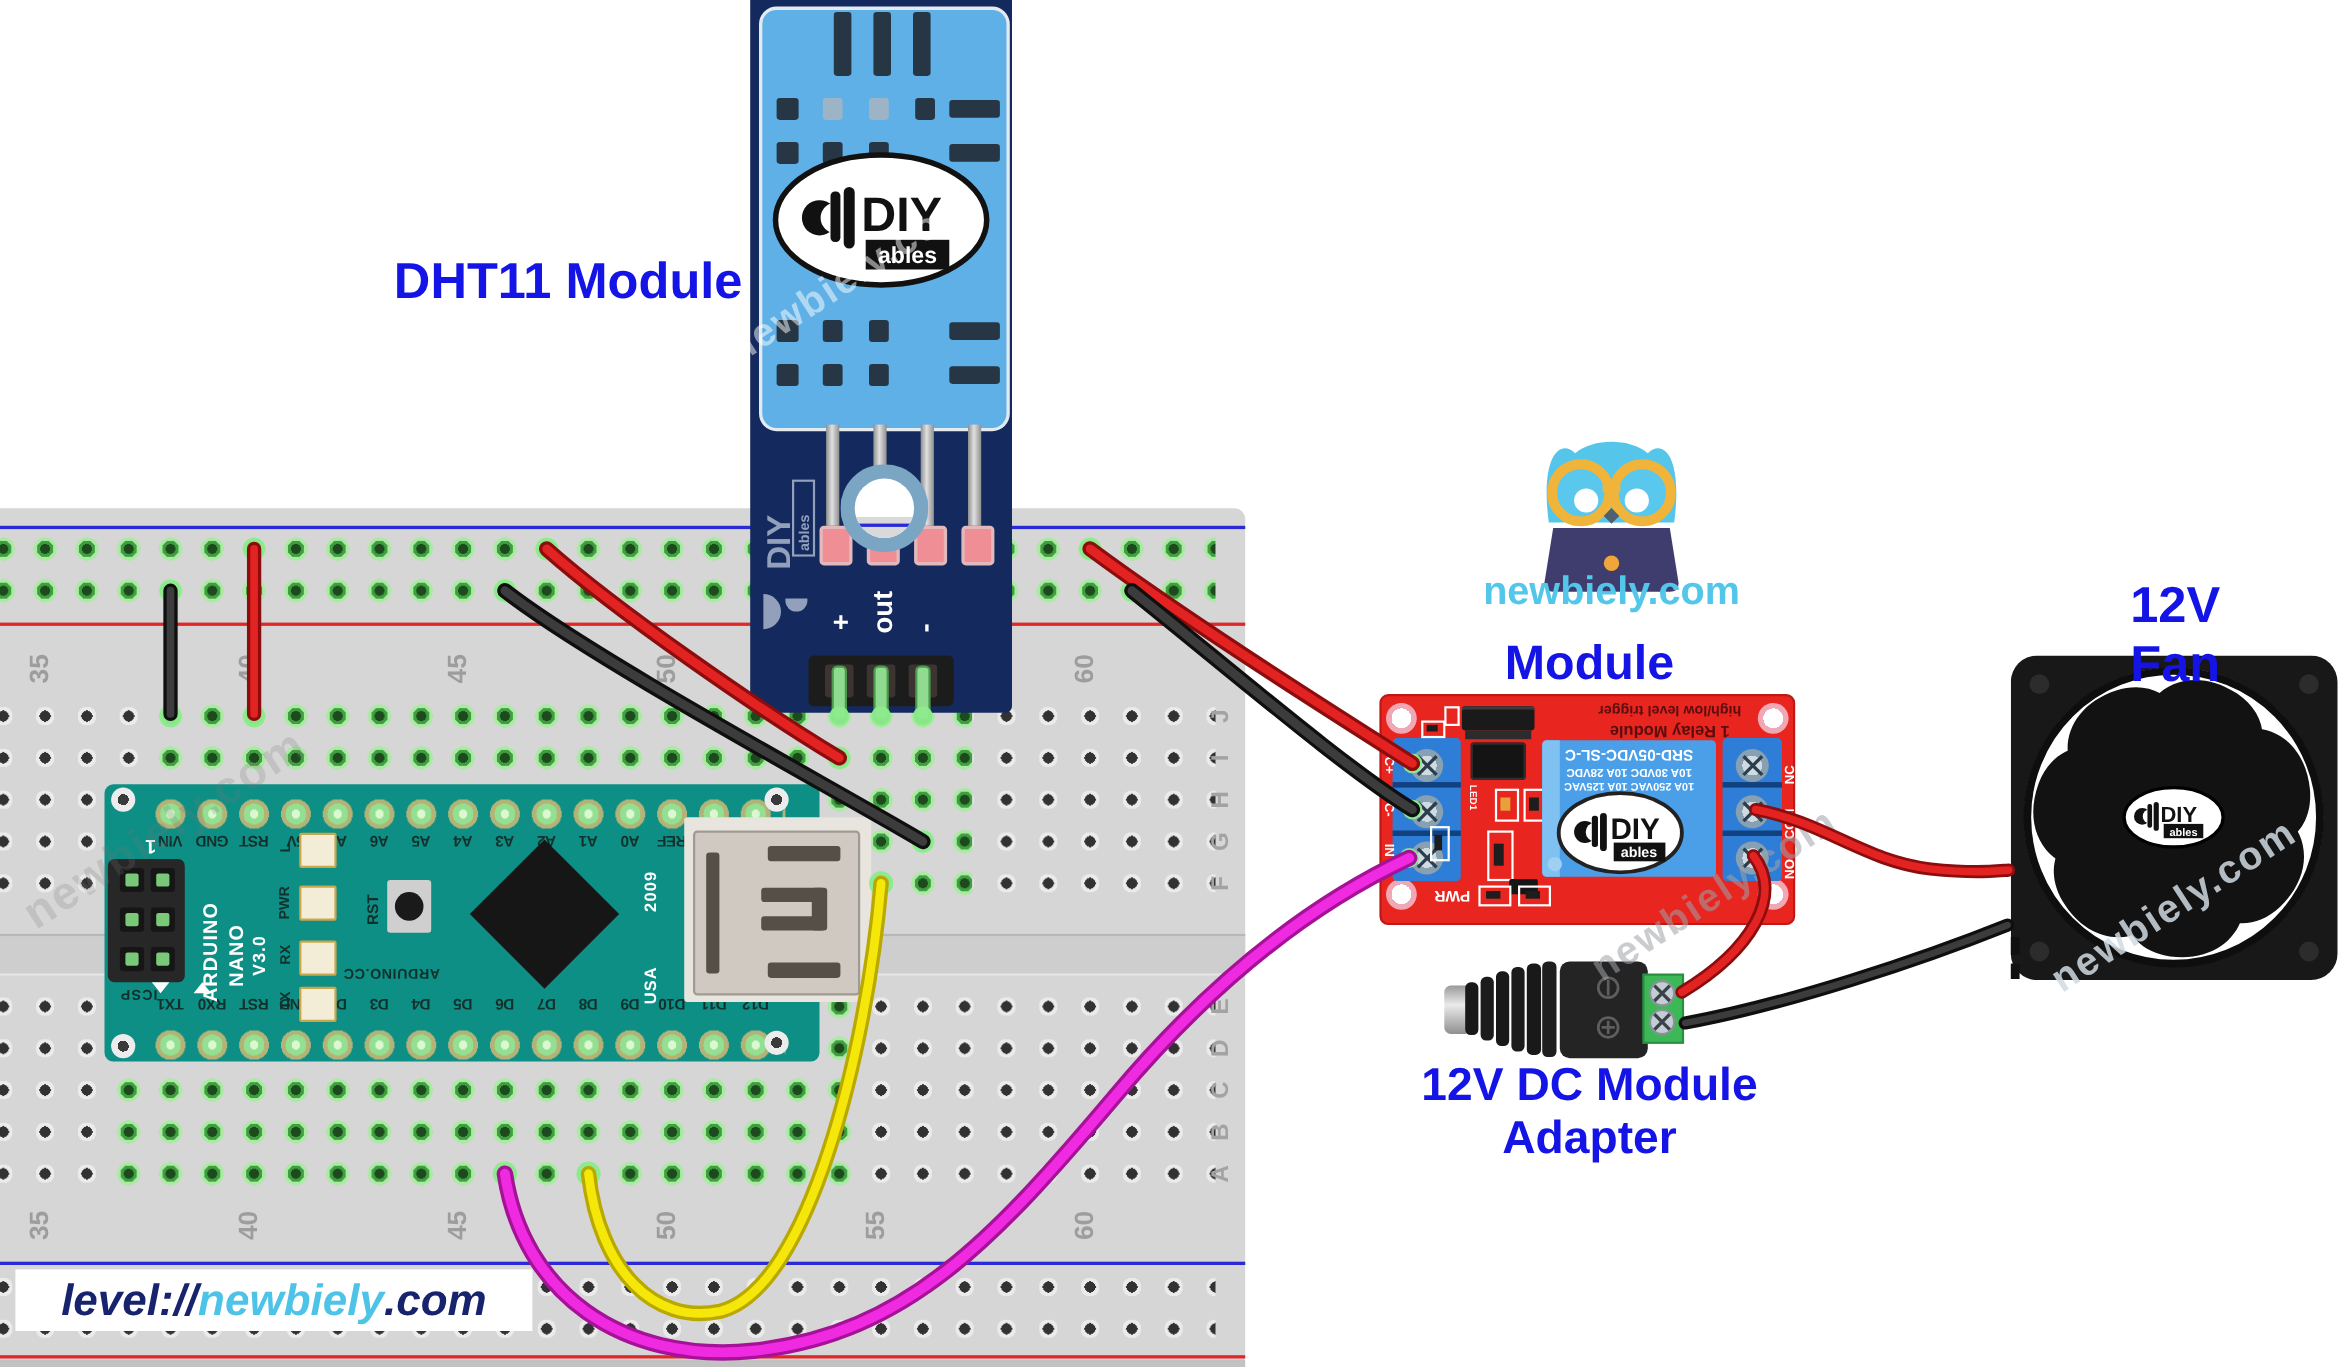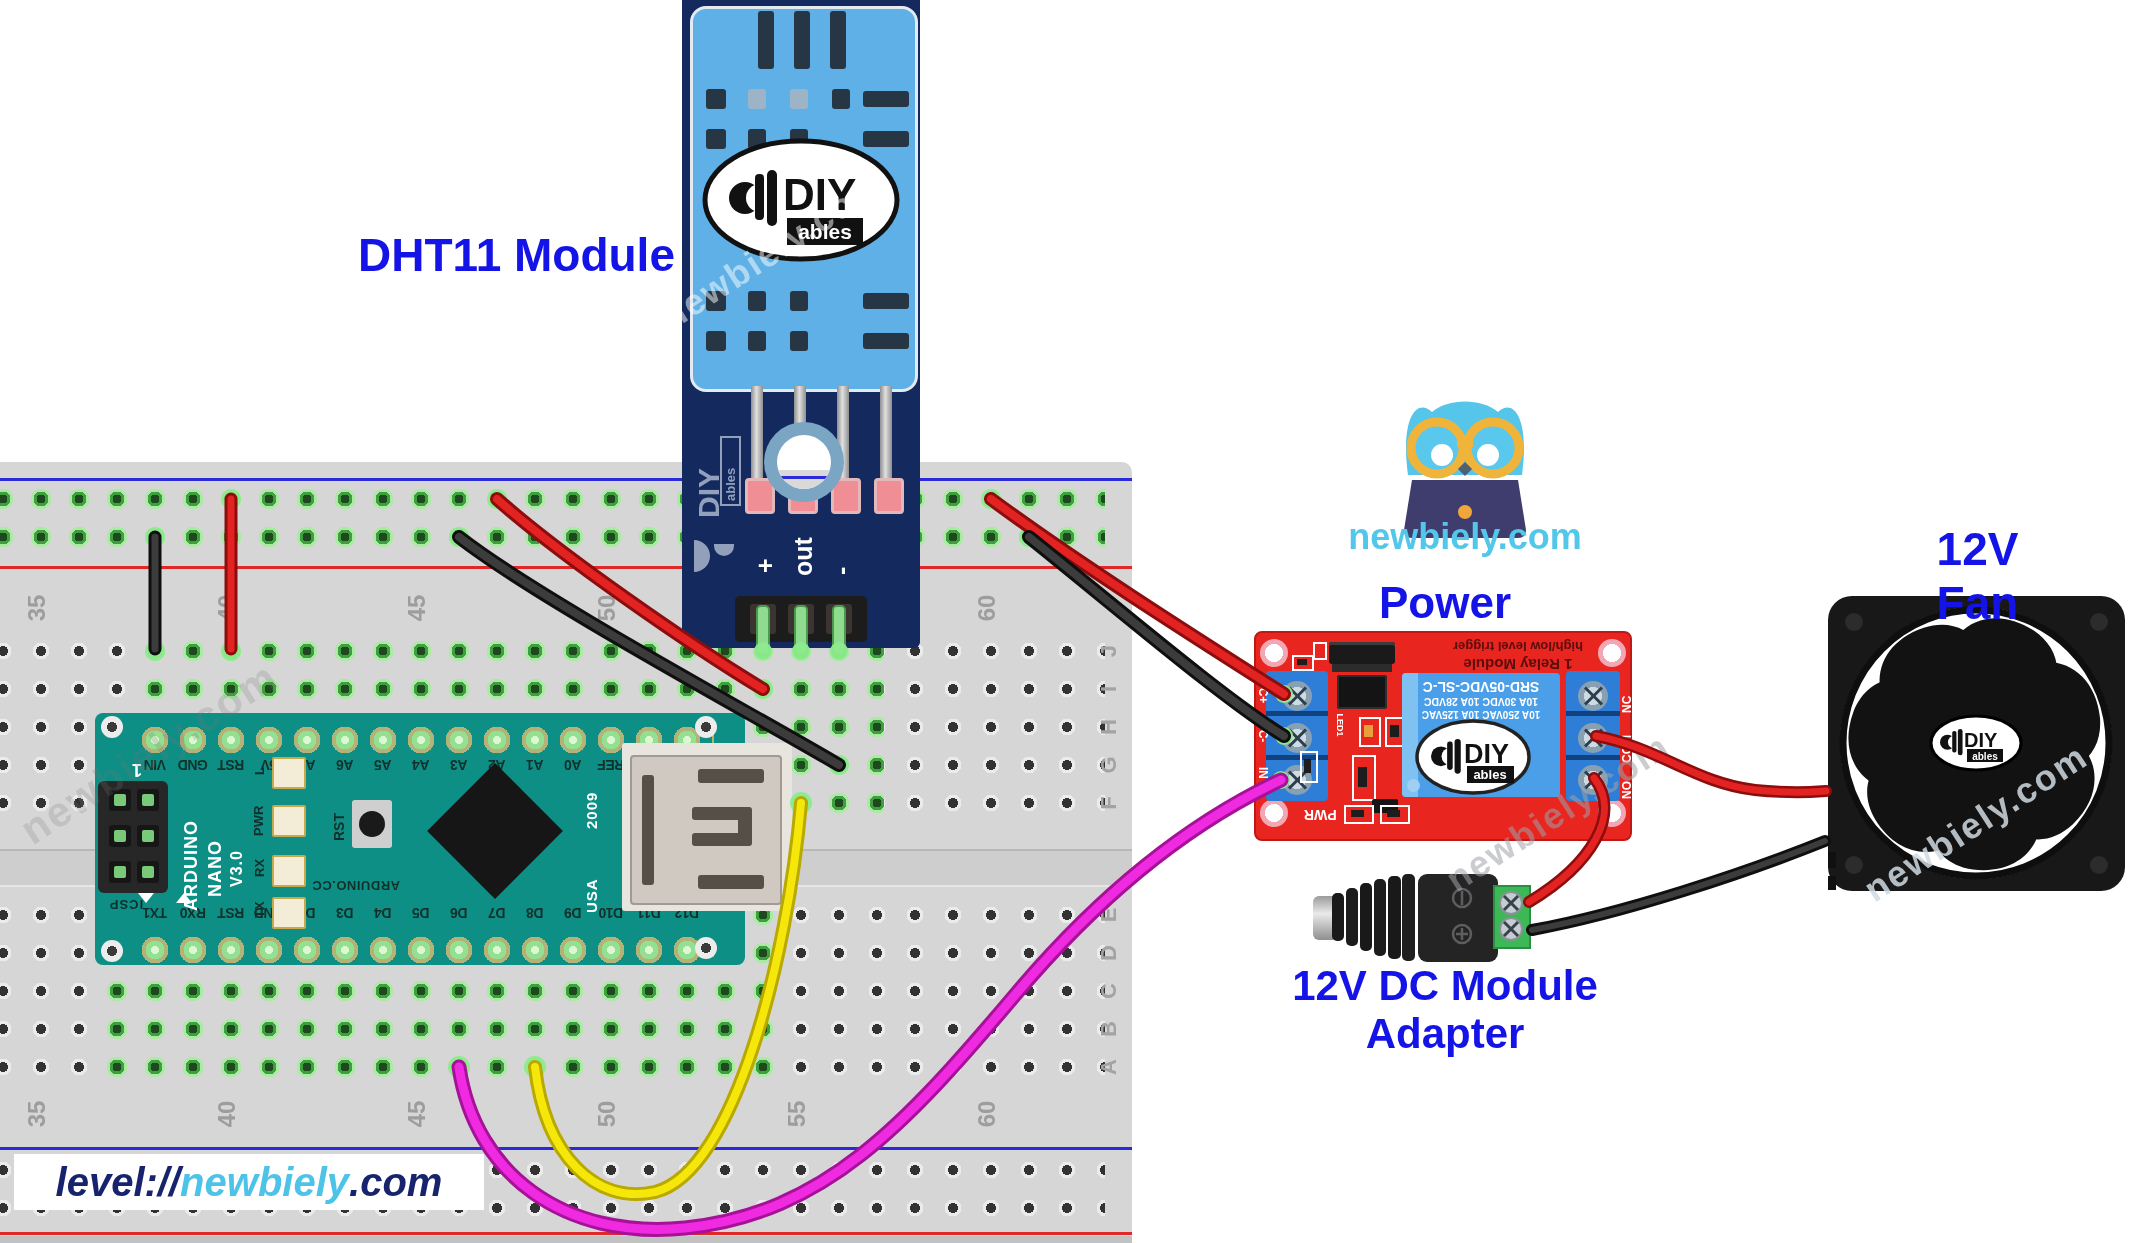--- a/index.html
+++ b/index.html
@@ -459,21 +459,21 @@
   <rect x="62" y="50" width="16" height="7" fill="#f0b43a"></rect>
   <circle cx="47" cy="65" r="11" fill="#fff"></circle>
   <circle cx="93" cy="65" r="11" fill="#fff"></circle>
   <rect x="65" y="74" width="10" height="10" fill="#4f6070" transform="rotate(45 70 79)"></rect>
   <path d="M17,90 L123,90 L131,140 Q131,148 123,148 L17,148 Q9,148 9,140 Z" fill="#3f3c6e"></path>
   <circle cx="70" cy="122" r="7" fill="#f0a63a"></circle>
 </svg>
 
 <div class="biglabel" style="left:325px;top:228px;width:350px;font-size:46px;text-align:right">DHT11 Module</div>
 <div class="biglabel" style="left:1340px;top:516px;width:250px;font-size:36px;color:#53c7ea">newbiely.com</div>
-<div class="biglabel" style="left:1355px;top:578px;width:180px;font-size:44px">Power</div>
+<div class="biglabel" style="left:1355px;top:578px;width:180px;font-size:44px">Module</div>
 <div class="biglabel" style="left:1895px;top:522px;width:165px;font-size:46px" id="fanlabelwrap">12V Fan</div>
 <div class="biglabel" style="left:1230px;top:962px;width:430px;font-size:42px">12V DC Module Adapter</div>
 
 <div id="urlbox">
   <span class="navy">level://</span>
     <span class="cyan">newbiely</span>
     <span class="navy">.com</span>
 </div>
 
 <span class="wm" style="left:665px;top:300px;font-size:36px;color:rgba(255,255,255,0.5);z-index:41">newbiely.com</span>

